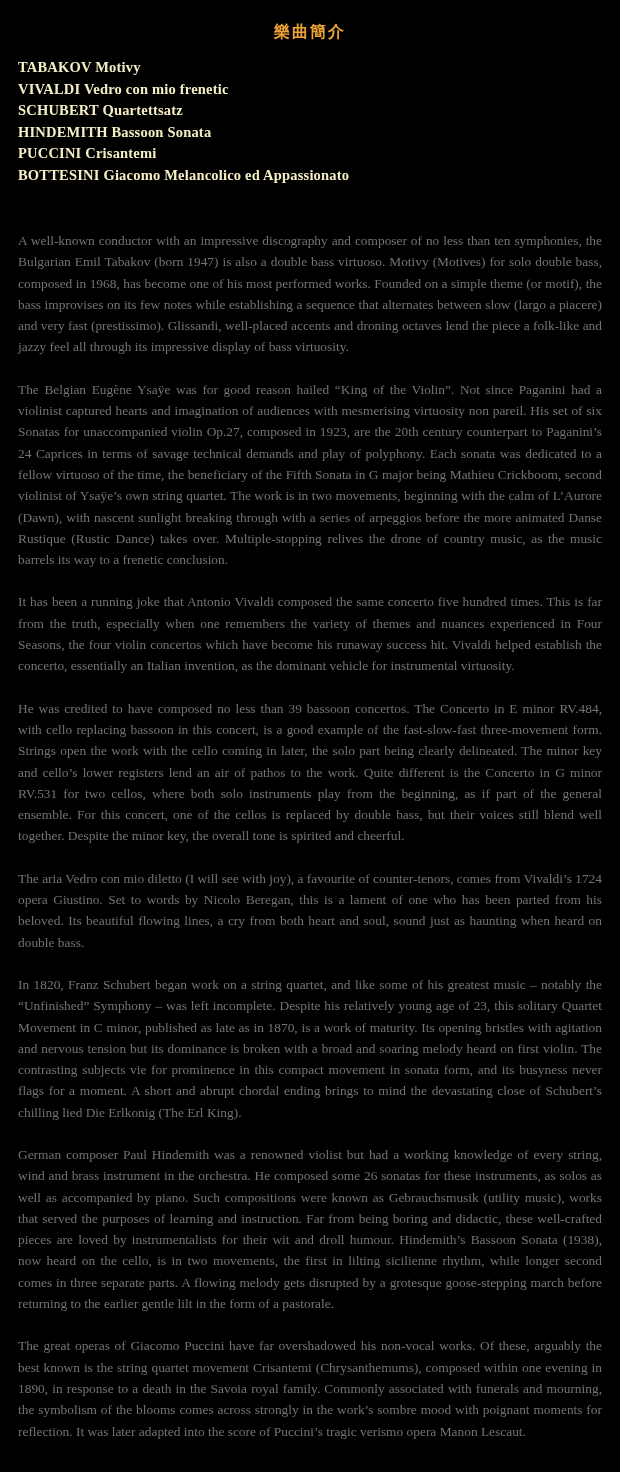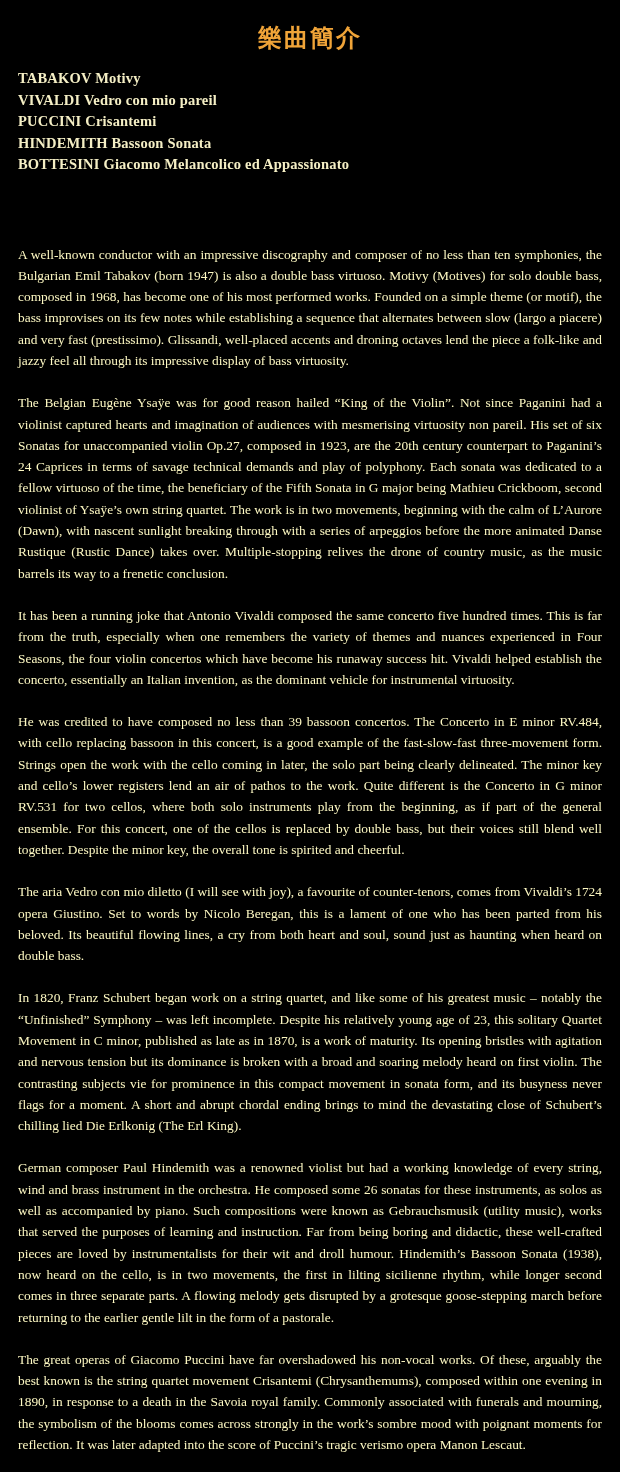--- a/index.html
+++ b/index.html
@@ -10,56 +10,57 @@
     min-height: 1472px;
     margin: 0 auto;
     background: #000000;
     color: #e6db9e;
     font-family: "Liberation Serif", serif;
     padding: 14px 18px 40px 18px;
   }
   .page-title {
     text-align: center;
     color: #f0a438;
-    font-size: 24px;
+    font-size: 16px;
     font-weight: bold;
     letter-spacing: 2px;
     margin-top: 8px;
     margin-bottom: 14px;
     font-family: "DejaVu Sans", "Liberation Sans", sans-serif;
   }
-  .work-list { margin-bottom: 68px; }
+  .work-list { margin-bottom: 44px; }
   .work-item {
     color: #f5efc5;
     font-weight: bold;
     font-size: 14.5px;
     line-height: 21.5px;
     letter-spacing: 0.2px;
   }
   .notes p {
-    color: #fef9c3;
+    color: #737373;
     font-size: 13.4px;
     line-height: 21.3px;
     text-align: justify;
     margin-bottom: 21px;
     font-family: Liberation Serif, serif;
   }
 </style>
 </head>
 <body>
 
 <div class="page">
 
   <h1 class="page-title">樂曲簡介</h1>
 
   <div class="work-list">
     <div class="work-item">TABAKOV Motivy</div>
-    <div class="work-item">VIVALDI Vedro con mio pareil</div>
+    <div class="work-item">VIVALDI Vedro con mio frenetic</div>
+    <div class="work-item">SCHUBERT Quartettsatz</div>
+    <div class="work-item">HINDEMITH Bassoon Sonata</div>
     <div class="work-item">PUCCINI Crisantemi</div>
-    <div class="work-item">HINDEMITH Bassoon Sonata</div>
     <div class="work-item">BOTTESINI Giacomo Melancolico ed Appassionato</div>
   </div>
 
   <div class="notes">
     <p>A well-known conductor with an impressive discography and composer of no less than ten symphonies, the Bulgarian Emil Tabakov (born 1947) is also a double bass virtuoso. Motivy (Motives) for solo double bass, composed in 1968, has become one of his most performed works. Founded on a simple theme (or motif), the bass improvises on its few notes while establishing a sequence that alternates between slow (largo a piacere) and very fast (prestissimo). Glissandi, well-placed accents and droning octaves lend the piece a folk-like and jazzy feel all through its impressive display of bass virtuosity.</p>
     <p>The Belgian Eugène Ysaÿe was for good reason hailed “King of the Violin”. Not since Paganini had a violinist captured hearts and imagination of audiences with mesmerising virtuosity non pareil. His set of six Sonatas for unaccompanied violin Op.27, composed in 1923, are the 20th century counterpart to Paganini’s 24 Caprices in terms of savage technical demands and play of polyphony. Each sonata was dedicated to a fellow virtuoso of the time, the beneficiary of the Fifth Sonata in G major being Mathieu Crickboom, second violinist of Ysaÿe’s own string quartet. The work is in two movements, beginning with the calm of L’Aurore (Dawn), with nascent sunlight breaking through with a series of arpeggios before the more animated Danse Rustique (Rustic Dance) takes over. Multiple-stopping relives the drone of country music, as the music barrels its way to a frenetic conclusion.</p>
     <p>It has been a running joke that Antonio Vivaldi composed the same concerto five hundred times. This is far from the truth, especially when one remembers the variety of themes and nuances experienced in Four Seasons, the four violin concertos which have become his runaway success hit. Vivaldi helped establish the concerto, essentially an Italian invention, as the dominant vehicle for instrumental virtuosity.</p>
     <p>He was credited to have composed no less than 39 bassoon concertos. The Concerto in E minor RV.484, with cello replacing bassoon in this concert, is a good example of the fast-slow-fast three-movement form. Strings open the work with the cello coming in later, the solo part being clearly delineated. The minor key and cello’s lower registers lend an air of pathos to the work. Quite different is the Concerto in G minor RV.531 for two cellos, where both solo instruments play from the beginning, as if part of the general ensemble. For this concert, one of the cellos is replaced by double bass, but their voices still blend well together. Despite the minor key, the overall tone is spirited and cheerful.</p>
     <p>The aria Vedro con mio diletto (I will see with joy), a favourite of counter-tenors, comes from Vivaldi’s 1724 opera Giustino. Set to words by Nicolo Beregan, this is a lament of one who has been parted from his beloved. Its beautiful flowing lines, a cry from both heart and soul, sound just as haunting when heard on double bass.</p>
     <p>In 1820, Franz Schubert began work on a string quartet, and like some of his greatest music – notably the “Unfinished” Symphony – was left incomplete. Despite his relatively young age of 23, this solitary Quartet Movement in C minor, published as late as in 1870, is a work of maturity. Its opening bristles with agitation and nervous tension but its dominance is broken with a broad and soaring melody heard on first violin. The contrasting subjects vie for prominence in this compact movement in sonata form, and its busyness never flags for a moment. A short and abrupt chordal ending brings to mind the devastating close of Schubert’s chilling lied Die Erlkonig (The Erl King).</p>

